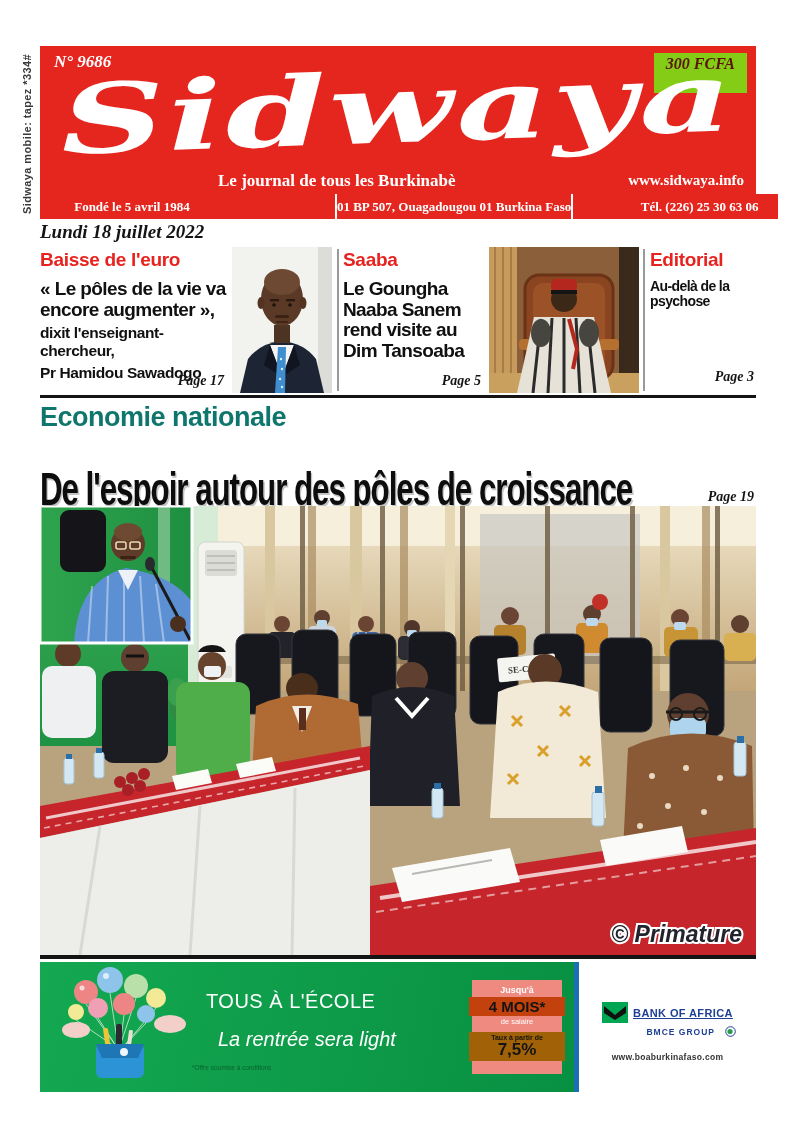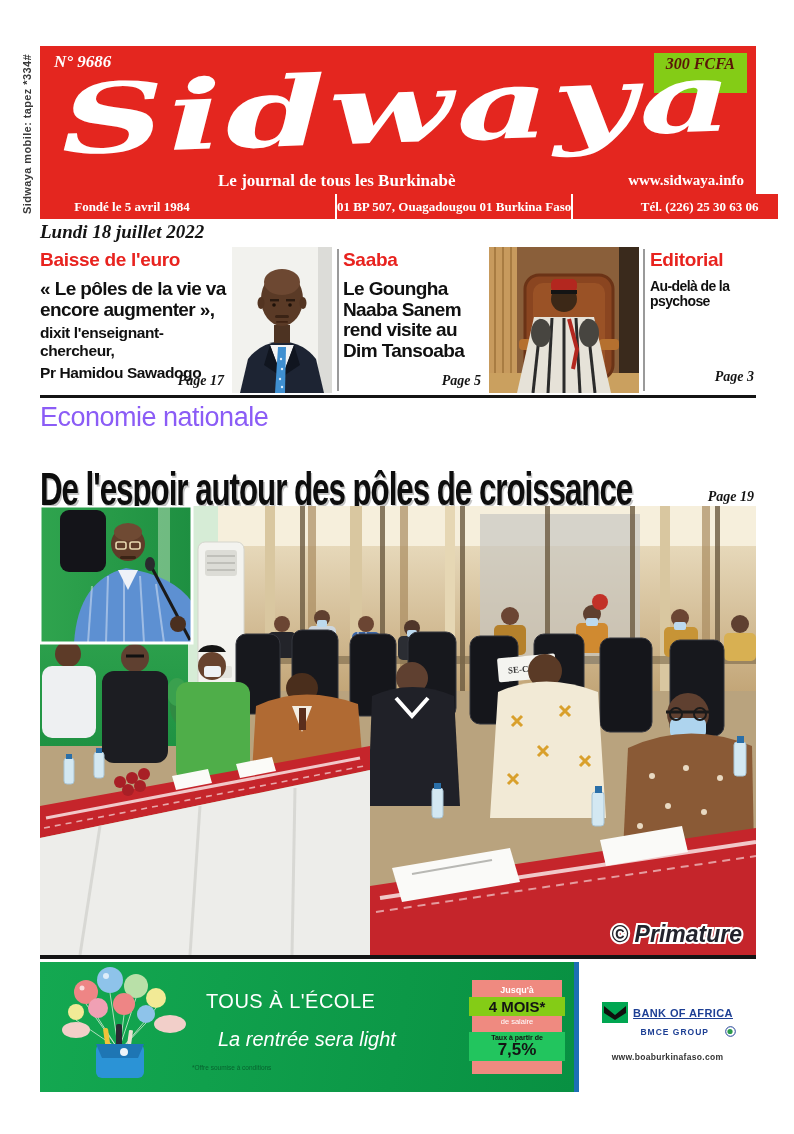--- a/index.html
+++ b/index.html
@@ -36,21 +36,21 @@
   .story{position:absolute;top:0;height:146px;}
   .kicker{color:#e8231f;font-weight:bold;font-size:19px;letter-spacing:-.3px;margin:2px 0 8px;}
   .story-headline{color:#101010;font-weight:bold;font-size:19px;line-height:1.08;letter-spacing:-.6px;margin:0;}
   .story-subhead{color:#101010;font-weight:bold;font-size:15.5px;line-height:1.15;letter-spacing:-.4px;margin:4px 0 0;}
   .page-ref{font:italic bold 14px "Liberation Serif",serif;color:#141414;position:absolute;}
   .s-photo{position:absolute;top:0;height:146px;}
   .s-photo svg{display:block;width:100%;height:100%;}
 
   
   .heavy-rule{position:absolute;left:40px;top:395px;width:716px;height:3px;background:#141414;}
-  .lead-kicker{position:absolute;left:40px;top:402px;font-size:27px;font-weight:normal;color:#8b5cf6;letter-spacing:-.5px;}
+  .lead-kicker{position:absolute;left:40px;top:402px;font-size:27px;font-weight:bold;color:#0f766e;letter-spacing:-.5px;}
   .lead-headline{position:absolute;left:40px;top:431px;font-size:46px;font-weight:bold;color:#0d0d0d;
     letter-spacing:-1.5px;white-space:nowrap;transform:scaleX(.68);transform-origin:0 0;
     text-shadow:2px 2px 0 #c4c4c4;}
   .lead-page-ref{position:absolute;right:40px;top:489px;font:italic bold 14px "Liberation Serif",serif;color:#141414;}
 
   
   .main-photo{position:absolute;left:40px;top:506px;width:716px;height:449px;margin:0;
     border-bottom:4px solid #141414;box-sizing:content-box;}
   .main-photo svg{display:block;width:716px;height:449px;}
 
@@ -59,29 +59,29 @@
   .ad-green{position:relative;width:534px;height:100%;background:linear-gradient(100deg,#14a851,#089042);overflow:hidden;}
   .ad-sep{width:5px;background:#1d6fb5;}
   .ad-white{position:relative;flex:1;background:#fff;}
   .balloons{position:absolute;left:18px;top:4px;width:150px;height:126px;}
   .ad-headline{position:absolute;left:166px;top:28px;color:#fff;font-weight:normal;font-size:20px;letter-spacing:.5px;}
   .ad-subline{position:absolute;left:178px;top:66px;color:#fff;font-size:20px;font-style:italic;}
   .ad-fineprint{position:absolute;left:152px;top:102px;color:#07632f;font-size:6.5px;}
   .offer-badge{position:absolute;right:12px;top:18px;width:90px;height:94px;background:#ef8a80;
     display:flex;flex-direction:column;align-items:center;padding-top:5px;box-sizing:border-box;}
   .offer-lead{color:#fff;font-size:9px;font-weight:bold;}
-  .offer-amount{background:#84cc16;color:#141414;font-weight:bold;font-size:15px;width:106%;text-align:center;padding:1px 0;margin-top:2px;}
+  .offer-amount{background:#c2410c;color:#141414;font-weight:bold;font-size:15px;width:106%;text-align:center;padding:1px 0;margin-top:2px;}
   .offer-unit{color:#fff;font-size:7.5px;margin-top:1px;}
-  .rate-strip{background:#22c55e;width:106%;text-align:center;margin-top:6px;padding:2px 0 3px;}
+  .rate-strip{background:#a16207;width:106%;text-align:center;margin-top:6px;padding:2px 0 3px;}
   .rate-label{display:block;color:#141414;font-size:7px;font-weight:bold;}
   .rate-value{display:block;color:#141414;font-size:17px;font-weight:bold;line-height:1;}
   .bank{position:absolute;left:0;top:40px;width:100%;}
   .bank-row{display:flex;align-items:center;justify-content:center;gap:5px;}
   .bank-name{color:#1d3f94;font-weight:bold;font-size:11px;letter-spacing:.4px;white-space:nowrap;text-decoration:underline;}
-  .bank-group-row{display:flex;align-items:center;justify-content:flex-end;gap:16px;padding-right:20px;margin-top:3px;}
+  .bank-group-row{display:flex;align-items:center;justify-content:flex-end;gap:10px;padding-right:20px;margin-top:3px;}
   .bank-group{color:#1d3f94;font-weight:bold;font-size:8.5px;letter-spacing:1px;}
   .bank-website{margin-top:15px;text-align:center;color:#333;font-weight:bold;font-size:8.5px;letter-spacing:.3px;}
 </style>
 </head>
 <body>
 
 <div class="sheet">
 
   <div class="mobile-strip">Sidwaya mobile: tapez *334#</div>
 

